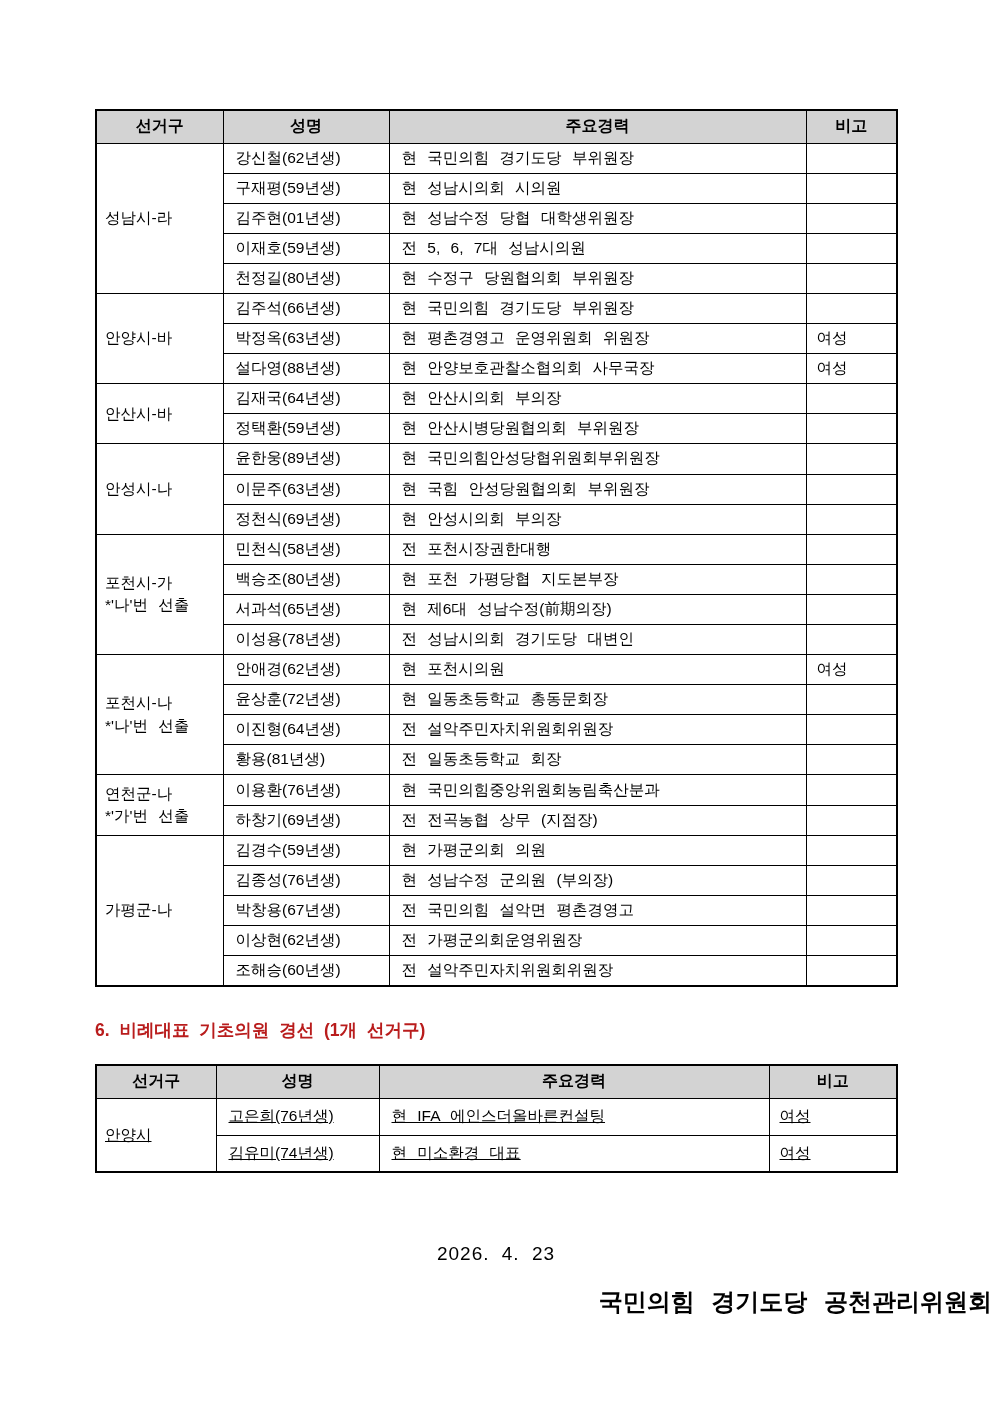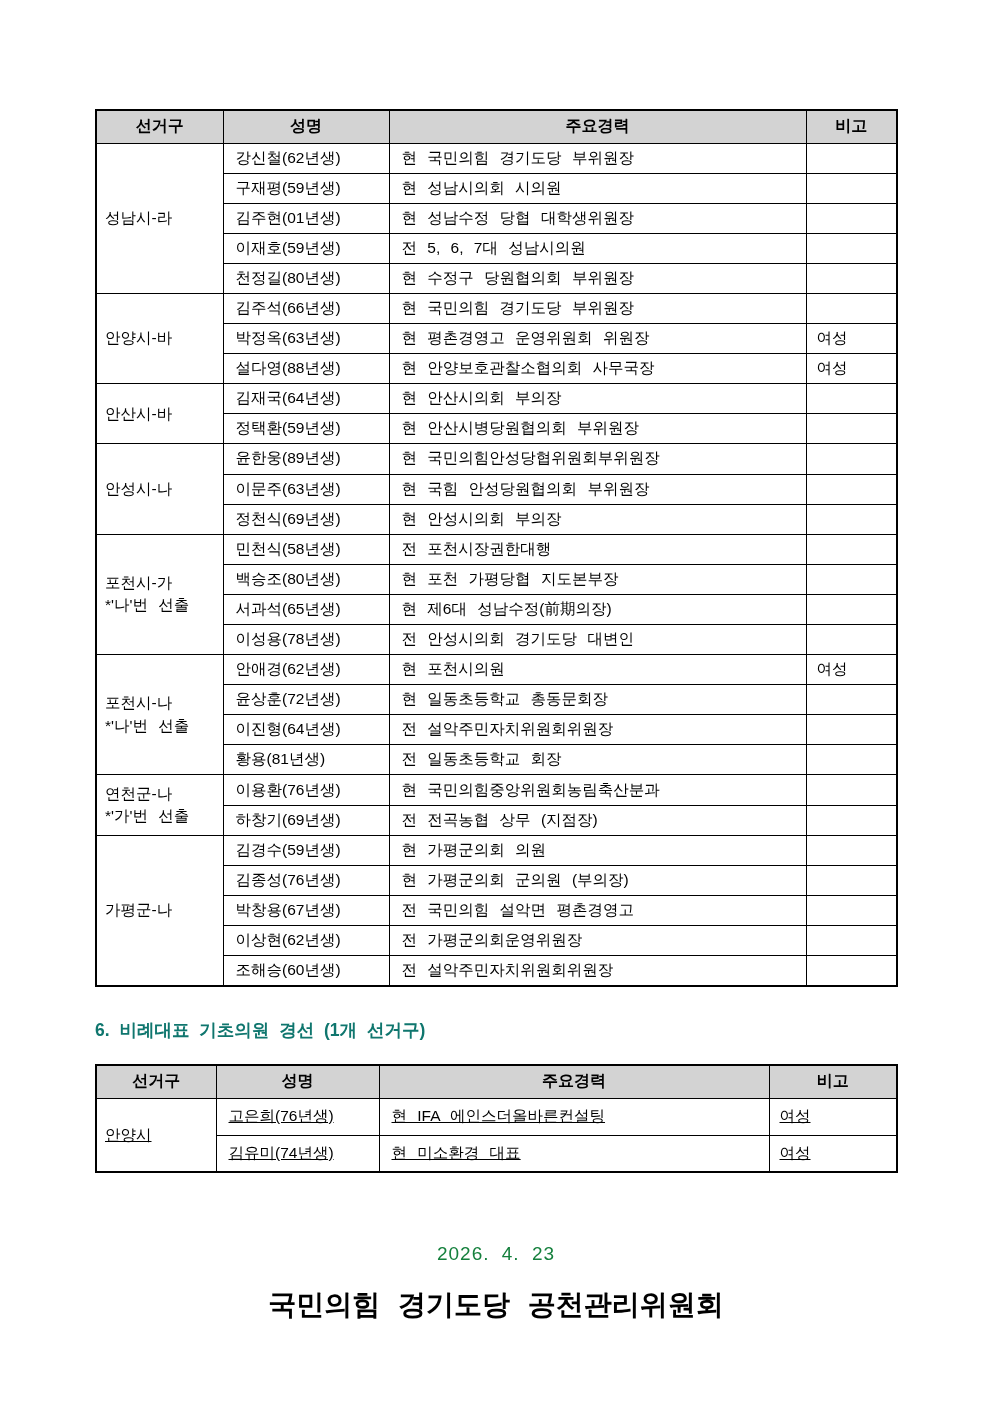--- a/index.html
+++ b/index.html
@@ -62,40 +62,40 @@
   .tbl2 th { height: 33px; }
   .tbl2 td { height: 37px; text-decoration: underline; }
 
   .section-title {
     position: absolute;
     left: 95px;
     top: 1006px;
     font-size: 17.5px;
     font-weight: bold;
     word-spacing: 5px;
-    color: #0f766e;
+    color: #b91c1c;
   }
   .doc-date {
     position: absolute;
     left: 0;
     top: 1231px;
     width: 100%;
     text-align: center;
     font-size: 19px;
     letter-spacing: 1px;
     word-spacing: 6px;
-    color: #15803d;
+    color: #000000;
   }
   .committee {
     position: absolute;
     left: 0;
     top: 1274px;
     width: 100%;
-    text-align: center;
-    font-size: 28px;
+    text-align: right;
+    font-size: 24px;
     font-weight: bold;
     word-spacing: 10px;
     color: #000000;
   }
 </style>
 </head>
 <body>
 
 <div class="page">
 
@@ -206,21 +206,21 @@
           <td class="career">현 포천 가평당협 지도본부장</td>
           <td class="remark"></td>
         </tr>
         <tr>
           <td class="name">서과석(65년생)</td>
           <td class="career">현 제6대 성남수정(前期의장)</td>
           <td class="remark"></td>
         </tr>
         <tr>
           <td class="name">이성용(78년생)</td>
-          <td class="career">전 안성시의회 경기도당 대변인</td>
+          <td class="career">전 성남시의회 경기도당 대변인</td>
           <td class="remark"></td>
         </tr>
         <tr>
           <td rowspan="4" class="district">
             <div>포천시-나</div>
             <div class="district-note">*'나'번 선출</div>
           </td>
           <td class="name">안애경(62년생)</td>
           <td class="career">현 포천시의원</td>
           <td class="remark">여성</td>
@@ -257,21 +257,21 @@
         <tr>
           <td rowspan="5" class="district">
             <div>가평군-나</div>
           </td>
           <td class="name">김경수(59년생)</td>
           <td class="career">현 가평군의회 의원</td>
           <td class="remark"></td>
         </tr>
         <tr>
           <td class="name">김종성(76년생)</td>
-          <td class="career">현 가평군의회 군의원 (부의장)</td>
+          <td class="career">현 성남수정 군의원 (부의장)</td>
           <td class="remark"></td>
         </tr>
         <tr>
           <td class="name">박창용(67년생)</td>
           <td class="career">전 국민의힘 설악면 평촌경영고</td>
           <td class="remark"></td>
         </tr>
         <tr>
           <td class="name">이상현(62년생)</td>
           <td class="career">전 가평군의회운영위원장</td>

